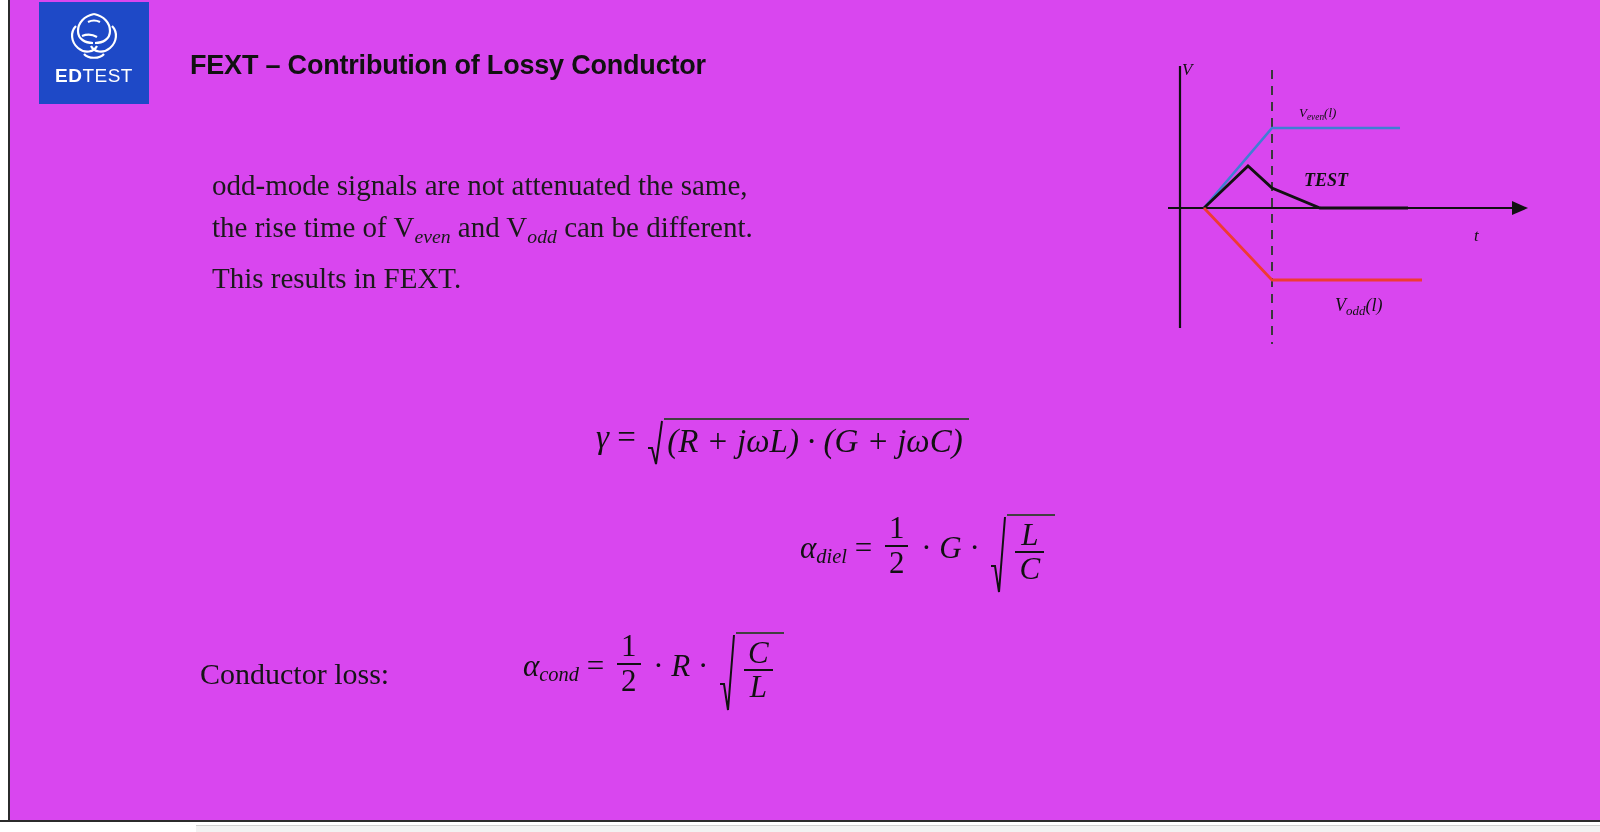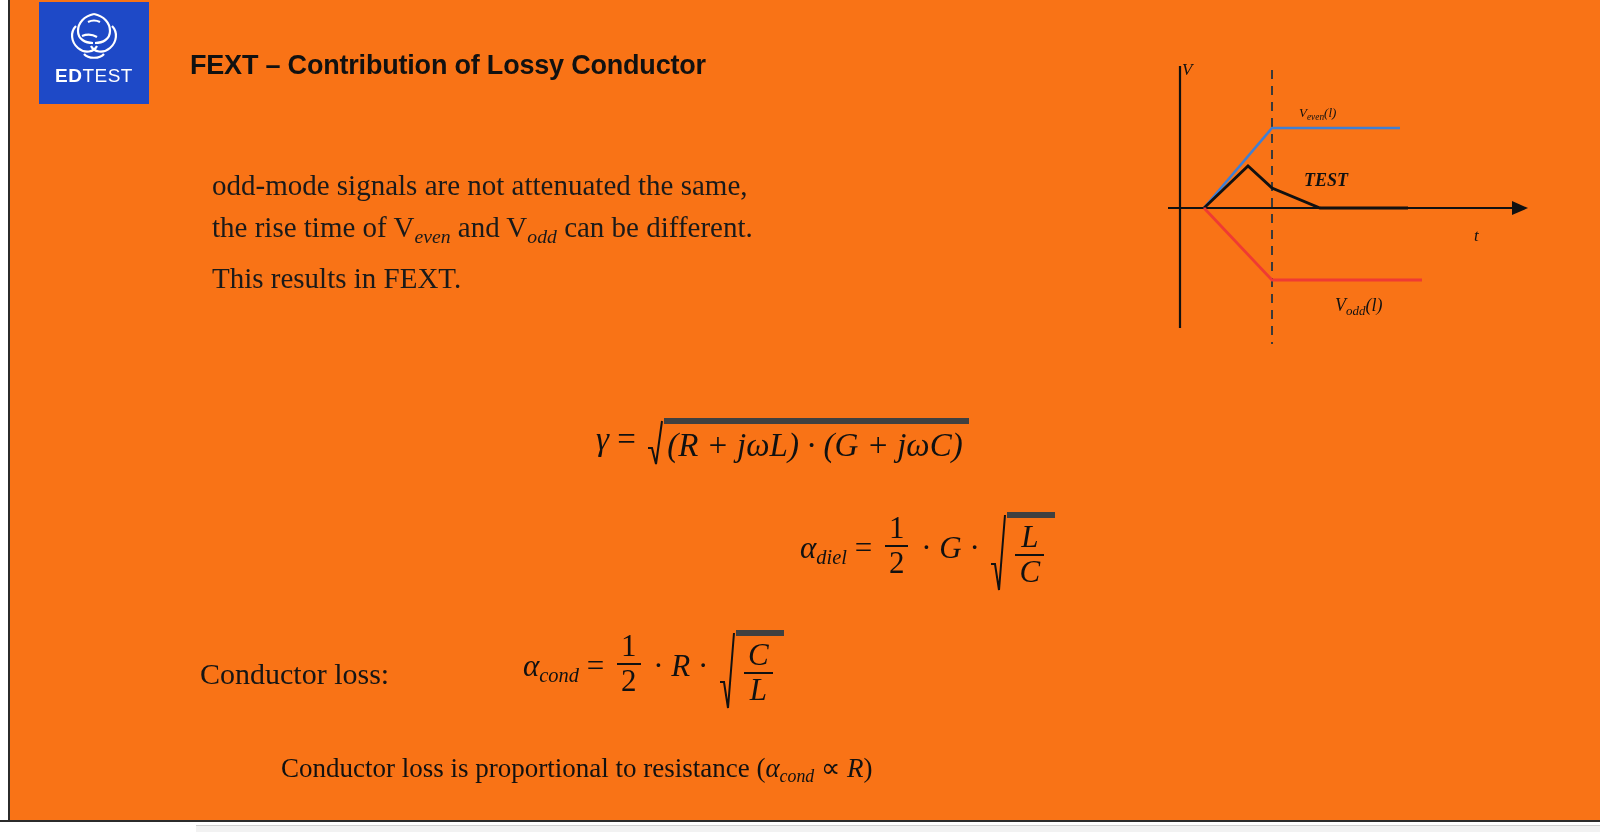--- a/index.html
+++ b/index.html
@@ -4,21 +4,21 @@
 <style>
   html, body {
     margin: 0;
     padding: 0;
     background: #ffffff;
   }
   #slide {
     position: relative;
     width: 1600px;
     height: 832px;
-    background: #f97316;
+    background: #d946ef;
     overflow: hidden;
     font-family: "Liberation Serif", serif;
   }
   
   .edge-left {
     position: absolute;
     left: 0; top: 0;
     width: 8px; height: 832px;
     background: #ffffff;
     border-right: 2px solid #2b2b2b;
@@ -172,21 +172,21 @@
     margin-left: 3px;
     vertical-align: middle;
   }
   .sqrt > .rad {
     position: absolute;
     left: 0; top: 0; bottom: 0;
     width: 16px;
   }
   .sqrt > .body {
     display: inline-block;
-    border-top: 6px solid #404040;
+    border-top: 2px solid #404040;
     padding: 3px 6px 2px 3px;
   }
   .frac-tall { font-size: 1.0em; }
   sub { font-size: 0.66em; vertical-align: -0.28em; }
 </style>
 </head>
 <body>
 
 <div id="slide">
 
@@ -290,21 +290,16 @@
         </svg>
       <span class="body">
         <span class="frac frac-tall">
           <span class="num" style="font-style:italic">C</span>
           <span class="den" style="font-style:italic">L</span>
         </span>
       </span>
     </span>
   </div>
 
-  <div class="note-prop">
-    <span>Conductor loss is proportional to resistance (</span><span class="math"><span>α</span><sub>cond</sub></span>
-    <span>∝</span>
-    <span class="math">R</span><span>)</span>
-  </div>
 
   <div class="edge-bottom"></div>
   <div class="edge-bottom2"></div>
 </div>
 
 </body></html>

